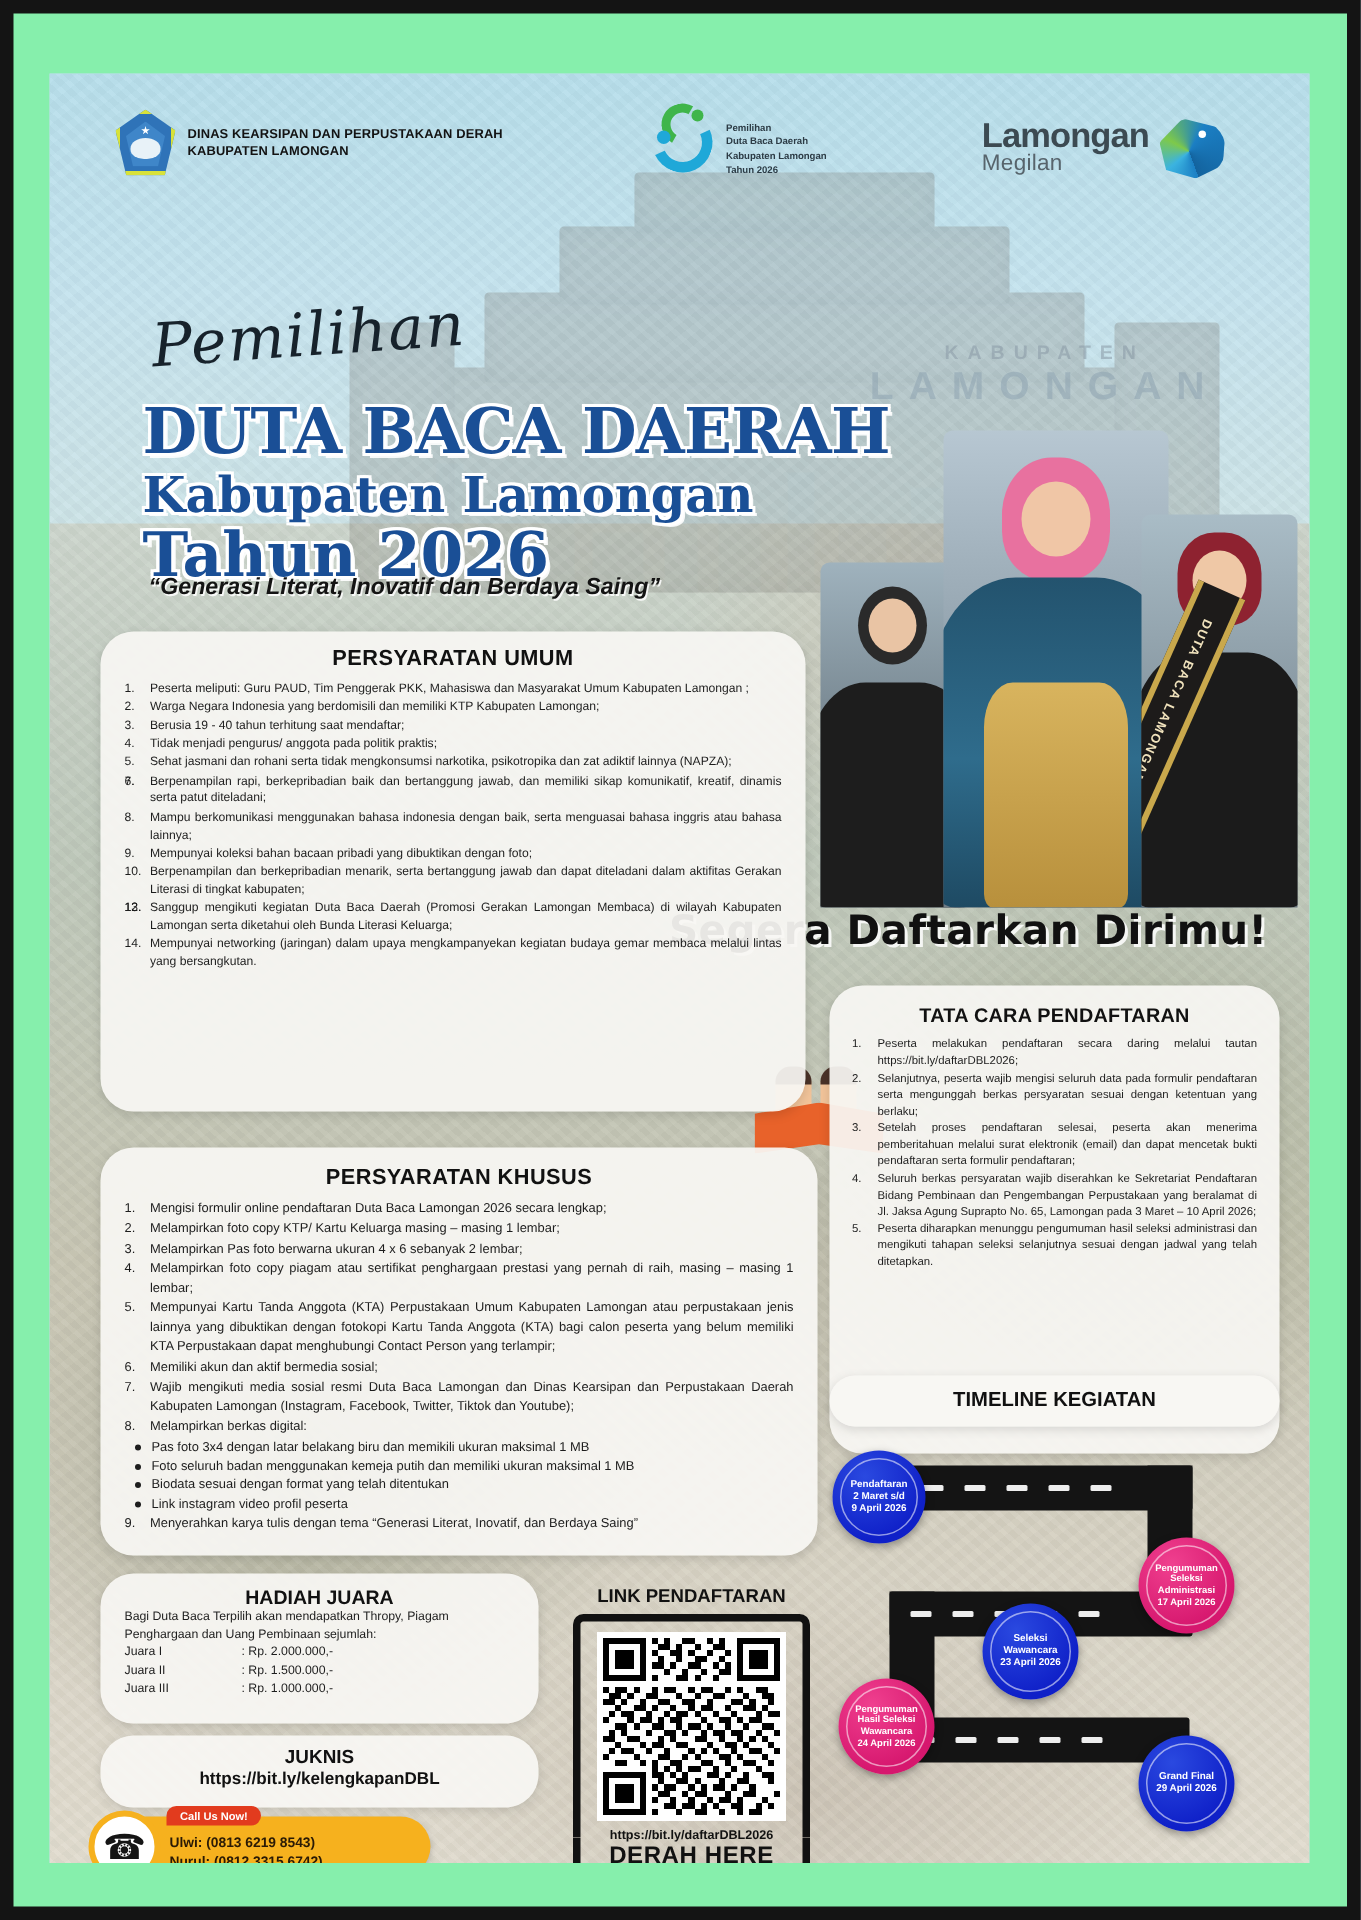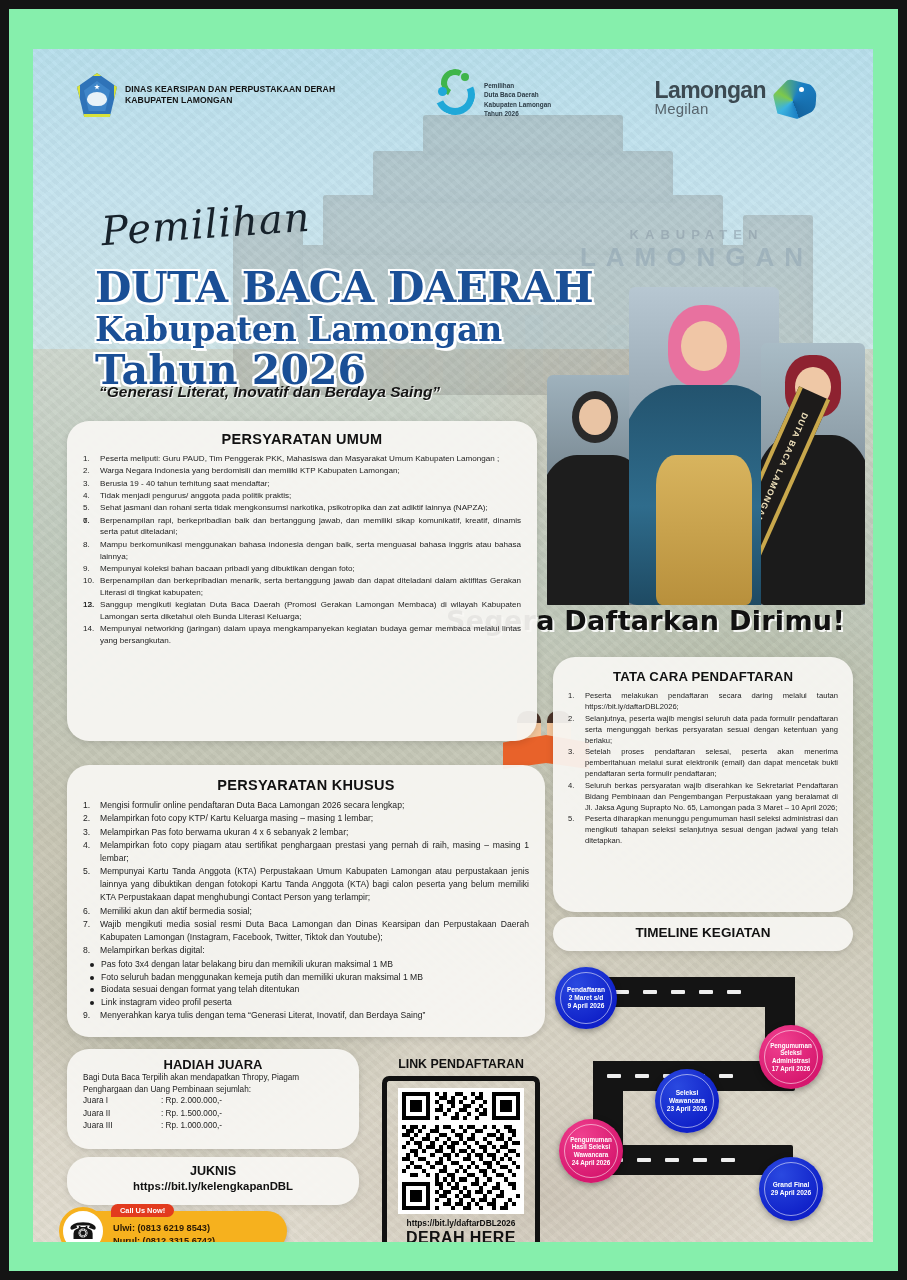--- a/index.html
+++ b/index.html
@@ -191,21 +191,21 @@
 
   #card-umum  { left:34px;  top:372px; width:470px; height:320px; padding:10px 16px 8px; }
   #card-umum .card-h { font-size:14.5px; margin-bottom:6px; letter-spacing:.3px; }
   #card-umum ol.reqs { font-size:8.1px; line-height:1.46; }
 
   #card-khusus{ left:34px;  top:716px; width:478px; height:272px; padding:12px 16px 8px; }
   #card-khusus .card-h { font-size:14.5px; margin-bottom:6px; letter-spacing:.3px; }
   #card-khusus ol.reqs { font-size:8.6px; line-height:1.5; }
   #card-khusus ul.bullets { font-size:8.6px; line-height:1.5; margin-left:4px; }
 
-  #card-tata  { right:20px; top:608px; width:300px; height:255px; padding:12px 15px 8px; }
+  #card-tata  { right:20px; top:608px; width:300px; height:312px; padding:12px 15px 8px; }
   #card-tata .card-h { font-size:13.2px; margin-bottom:6px; letter-spacing:.2px; }
   #card-tata ol.reqs { font-size:7.6px; line-height:1.45; }
 
   #card-hadiah{ left:34px;  top:1000px; width:292px; height:100px; padding:8px 16px; }
   #card-hadiah .card-h { font-size:13px; margin-bottom:0; }
   .hadiah-lead { font-size:8.2px; line-height:1.42; color:#1d1d1d; }
   .prize-row { display:flex; font-size:8.2px; line-height:1.5; color:#1d1d1d; }
   .prize-row .pn { width:78px; }
 
   #card-juknis{ left:34px;  top:1108px; width:292px; height:48px; padding:7px 10px; }

